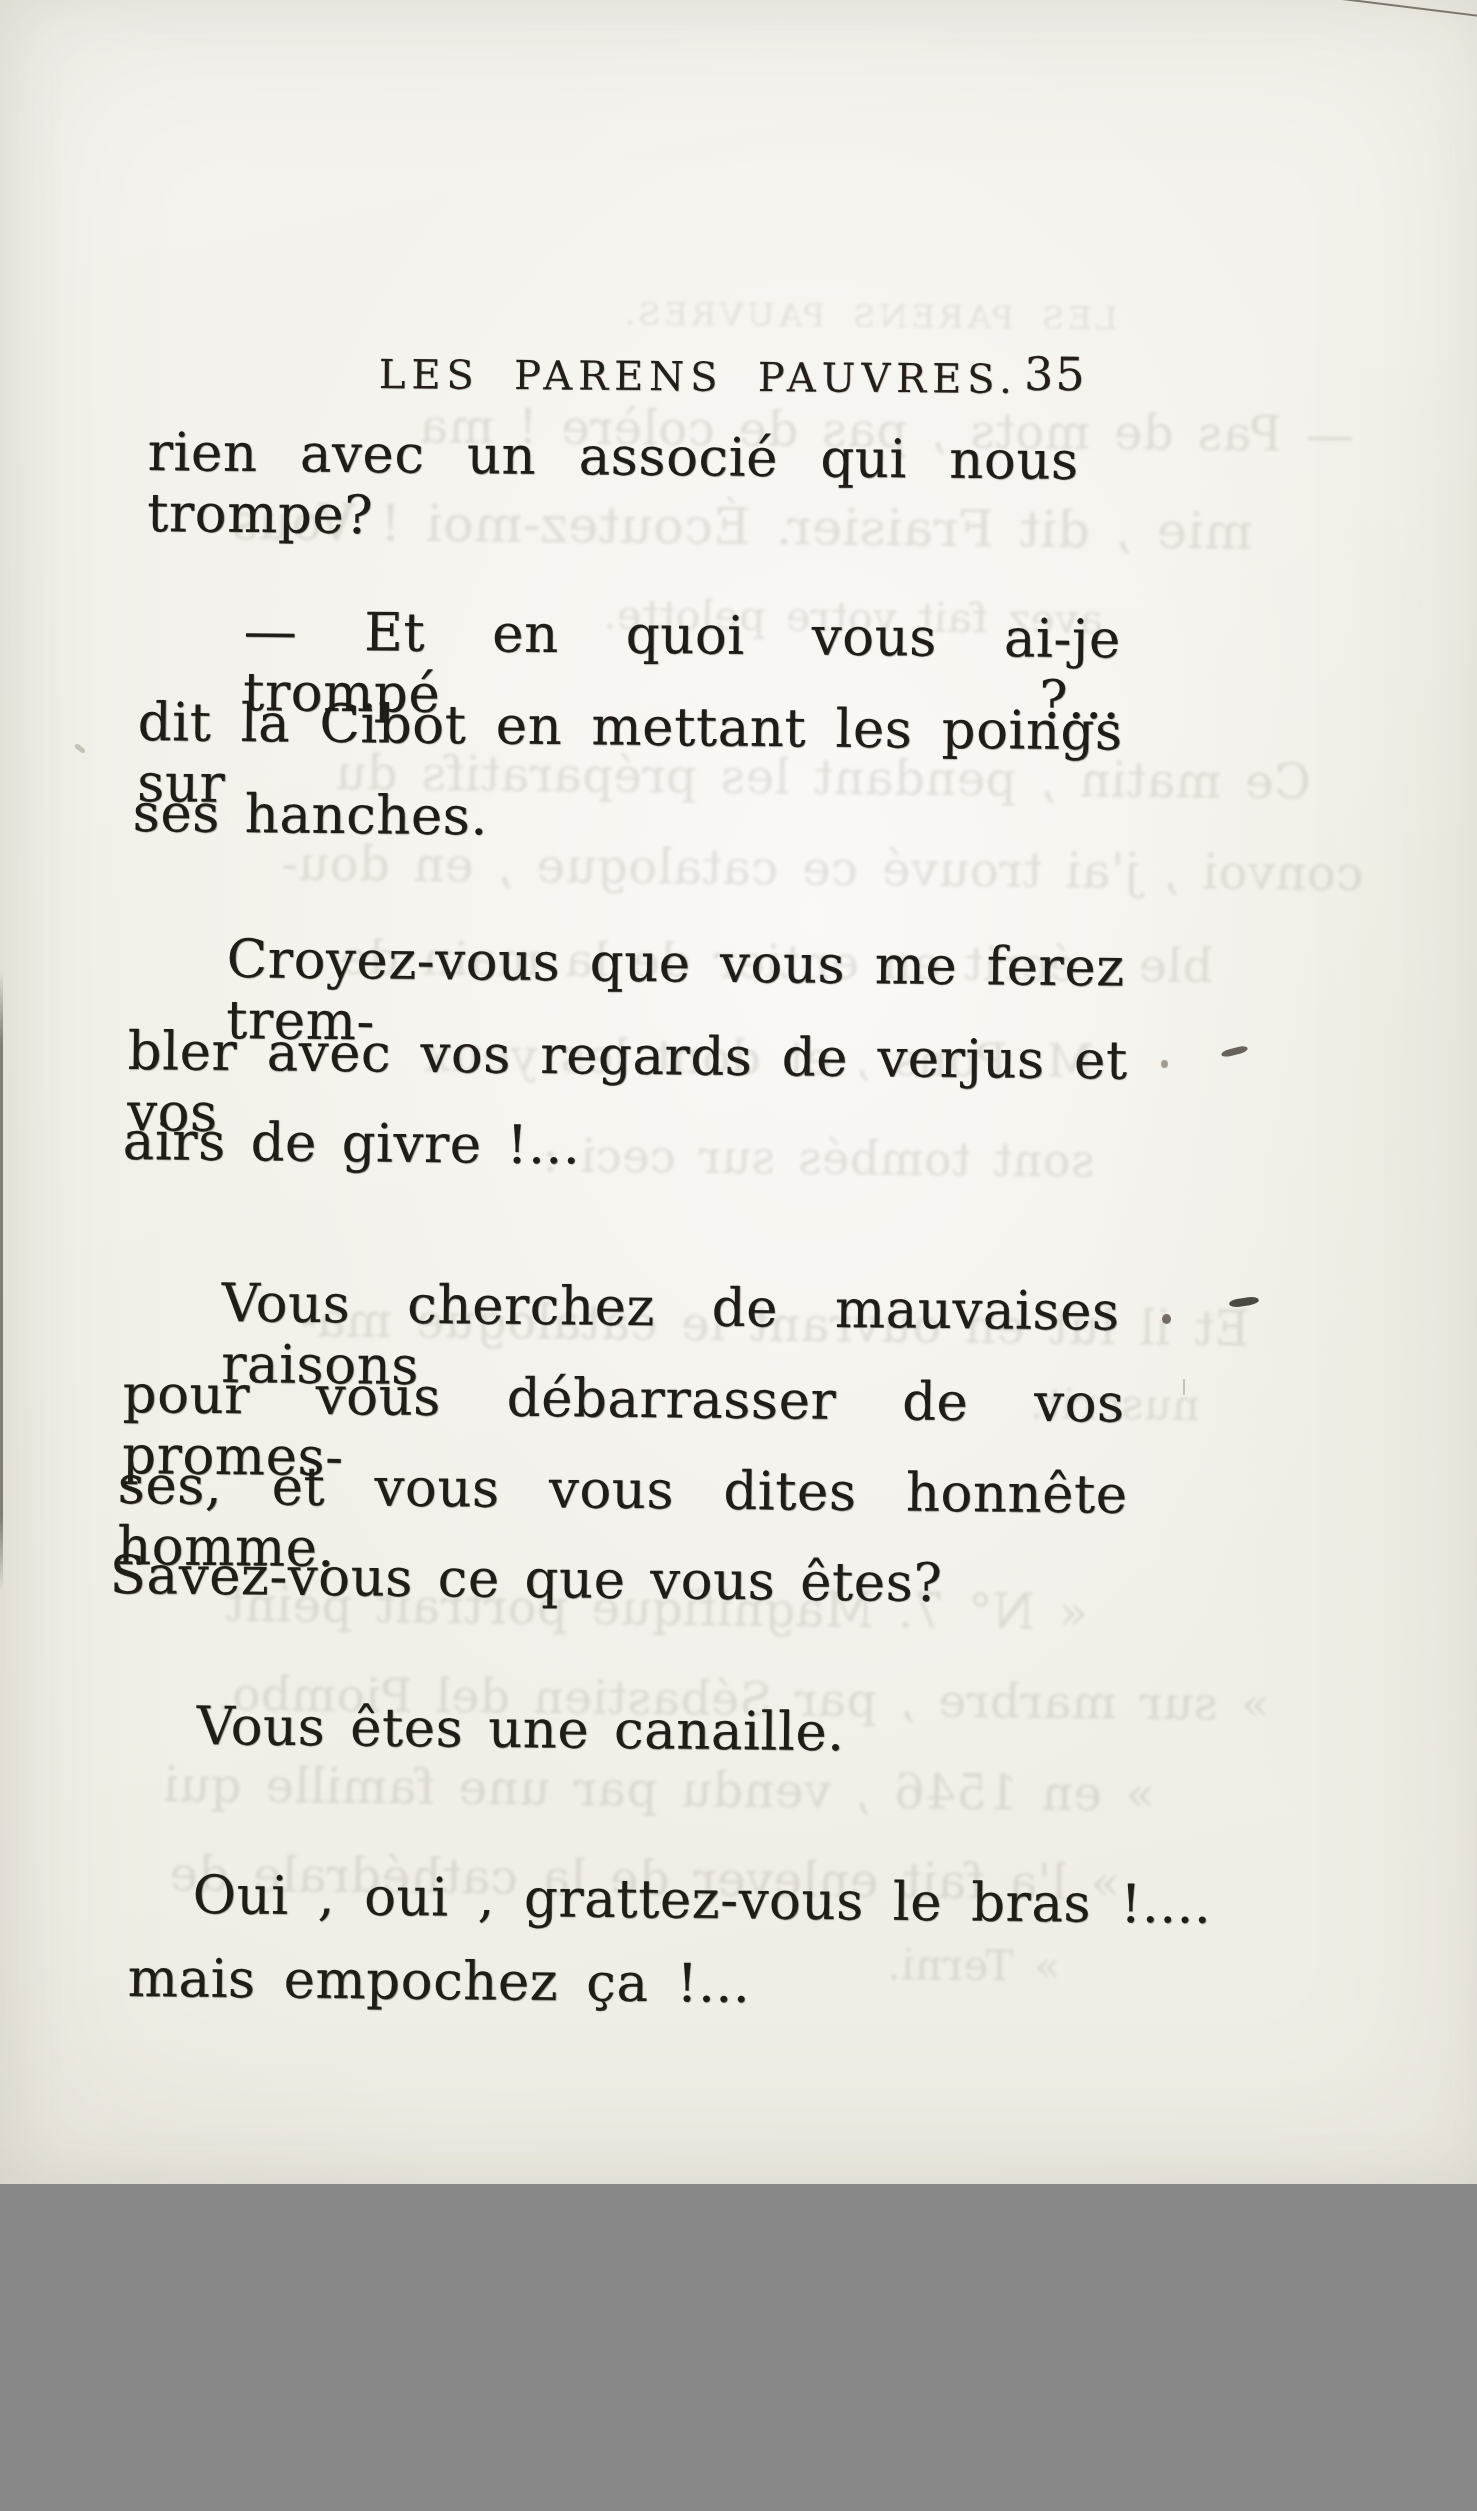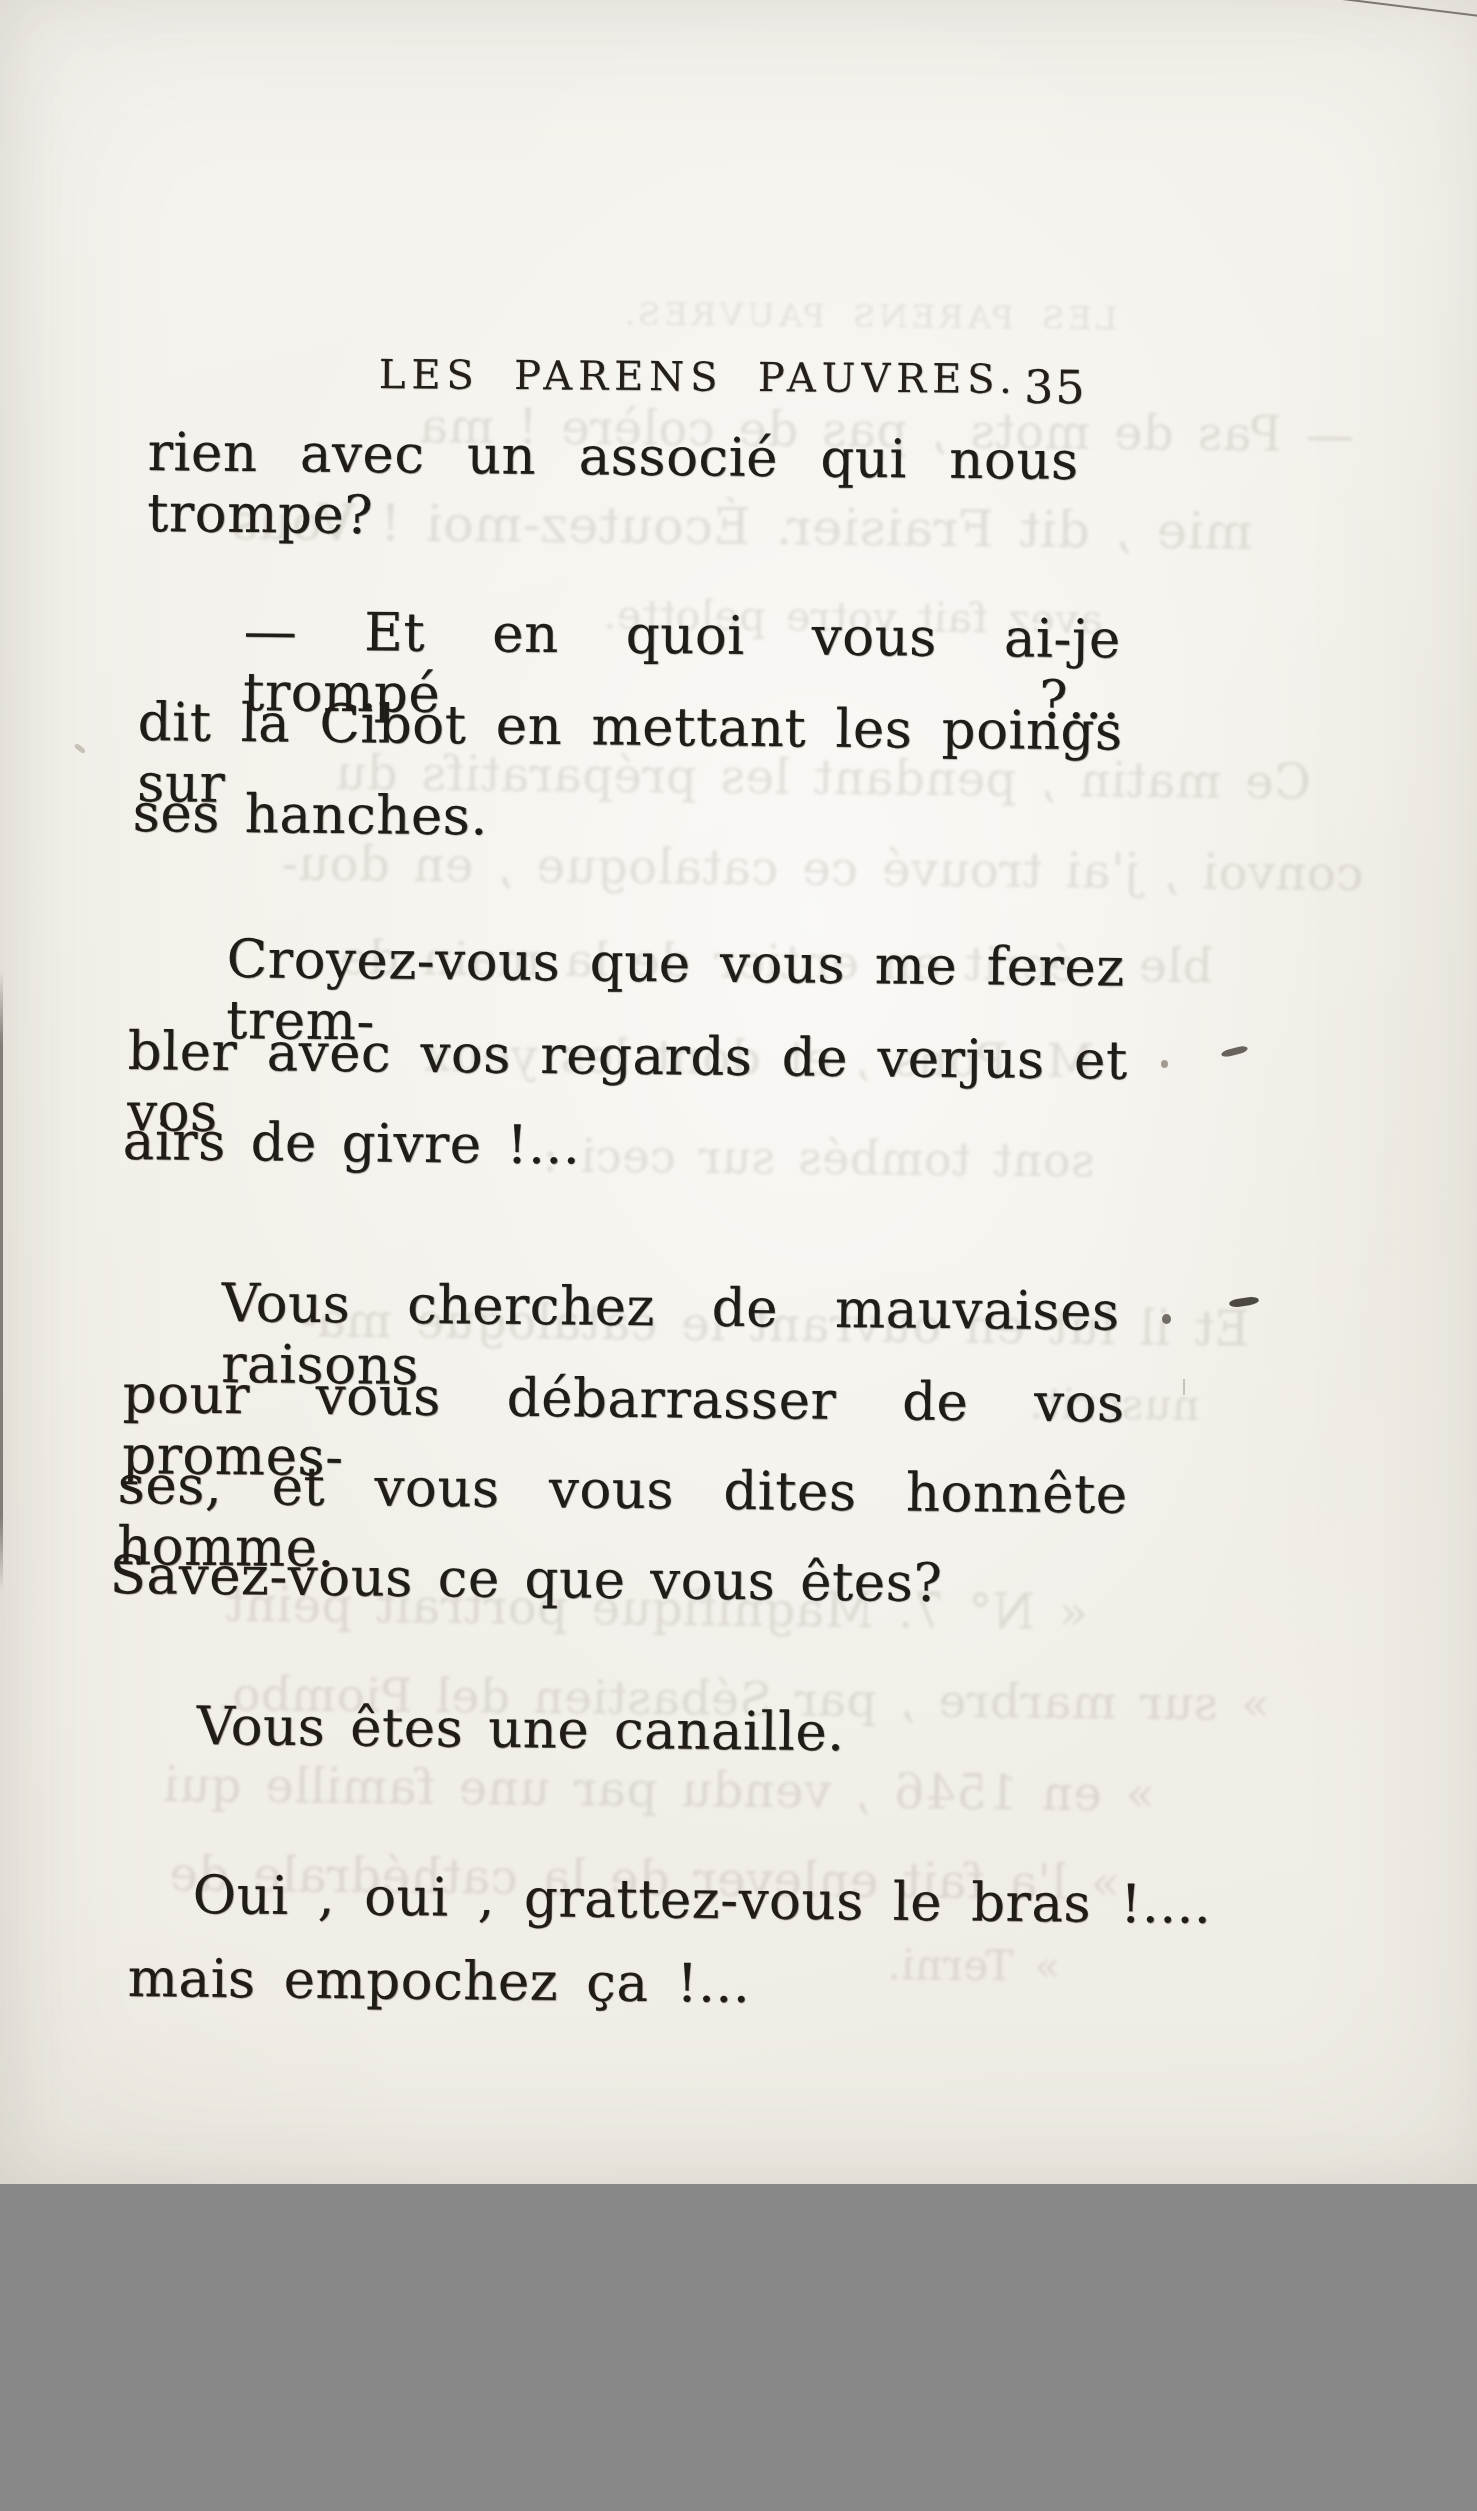--- a/index.html
+++ b/index.html
@@ -69,21 +69,21 @@
   <div class="ghost" style="left:542px;top:1131px;font-size:46px;">sont tombés sur ceci :</div>
   <div class="ghost" style="left:300px;top:1296px;">Et il lut en ouvrant le catalogue ma-</div>
   <div class="ghost" style="left:1029px;top:1379px;font-size:43px;">nuscrit.</div>
   <div class="ghost" style="left:225px;top:1580px;">« N° 7. Magnifique portrait peint</div>
   <div class="ghost" style="left:217px;top:1671px;font-size:47px;">» sur marbre , par Sébastien del Piombo.</div>
   <div class="ghost" style="left:163px;top:1761px;">» en 1546 , vendu par une famille qui</div>
   <div class="ghost" style="left:169px;top:1850px;">» l'a fait enlever de la cathédrale de</div>
   <div class="ghost" style="left:887px;top:1941px;font-size:42px;">» Terni.</div>
 
   <div class="header-line" style="left:379px;top:351px;">LES PARENS PAUVRES.</div>
-  <div class="folio" style="left:1024px;top:347px;margin-top:13px;">35</div>
+  <div class="folio" style="left:1024px;top:347px;">35</div>
 
   <div class="line just" style="left:148px;top:422px;width:931px;">rien avec un associé qui nous trompe?</div>
 
   <div class="line just" style="left:244px;top:601px;width:877px;">— Et en quoi vous ai-je trompé ?...</div>
   <div class="line just" style="left:138px;top:692px;width:985px;">dit la Cibot en mettant les poings sur</div>
   <div class="line" style="left:133px;top:783px;">ses hanches.</div>
 
   <div class="line just" style="left:227px;top:929px;width:898px;">Croyez-vous que vous me ferez trem-</div>
   <div class="line just" style="left:128px;top:1021px;width:1000px;">bler avec vos regards de verjus et vos</div>
   <div class="line" style="left:123px;top:1111px;">airs de givre !...</div>

